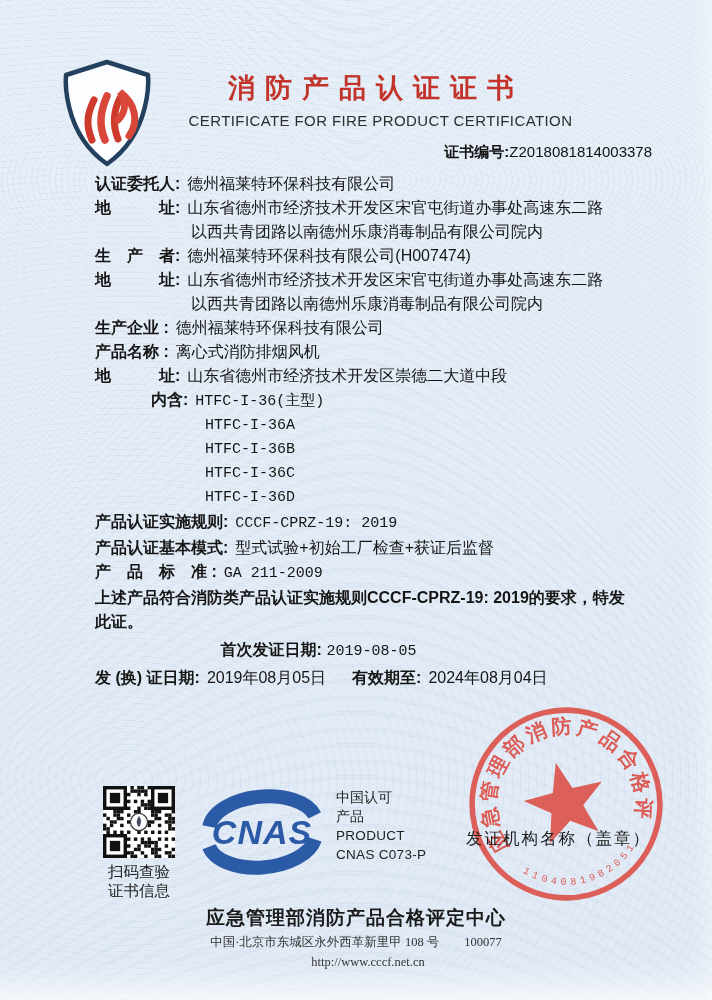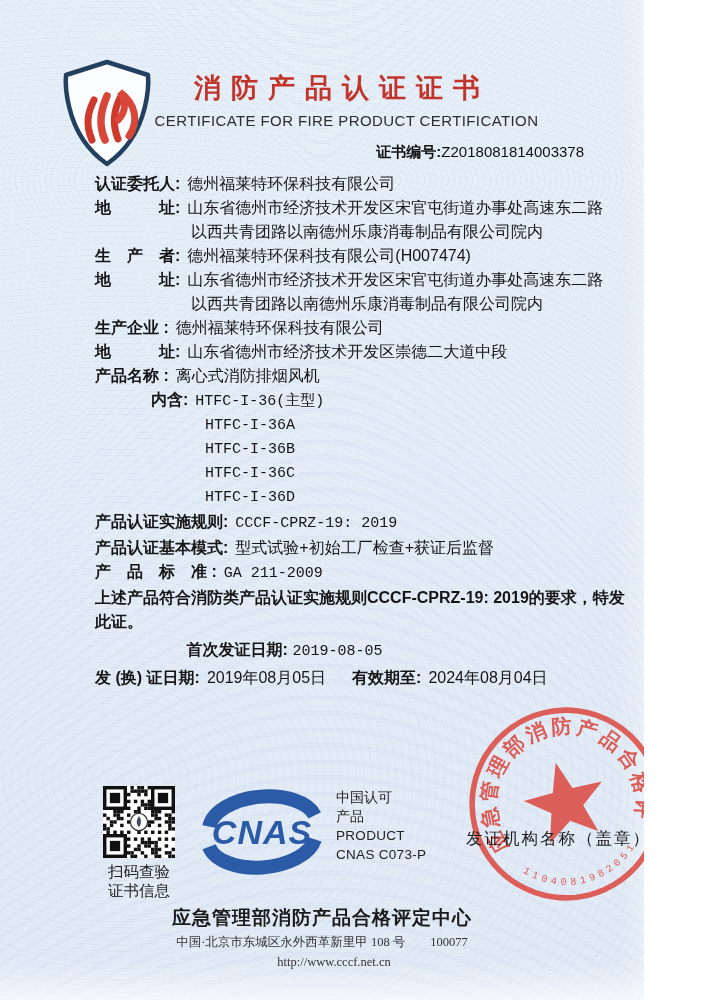--- a/index.html
+++ b/index.html
@@ -1,17 +1,17 @@
 <!DOCTYPE html>
 <html><head>
 <meta charset="utf-8">
 <style>
   html,body{margin:0;padding:0;}
   body{width:712px;height:1000px;font-family:"Liberation Sans",sans-serif;color:#151515;}
-  .page{position:relative;width:644px;height:1000px;overflow:hidden;
+  .page{position:relative;width:712px;height:1000px;overflow:hidden;
     background:
       repeating-radial-gradient(ellipse 900px 320px at 50% 18%, rgba(130,165,210,0.10) 0 1px, transparent 1px 6px),
       repeating-radial-gradient(ellipse 760px 560px at 18% 78%, rgba(130,165,210,0.09) 0 1px, transparent 1px 8px),
       linear-gradient(#e7eff8,#e1eaf5);
     box-shadow: inset -16px -34px 34px -22px rgba(255,255,255,0.85);}
   
   .logo{position:absolute;left:50px;top:56px;width:114px;height:114px;}
   .title{position:absolute;left:120px;right:80px;top:70px;text-align:center;
     font-size:27px;font-weight:bold;letter-spacing:10px;color:#c2342a;white-space:nowrap;}
   .subtitle{position:absolute;left:129px;right:80px;top:112px;text-align:center;
@@ -74,22 +74,22 @@
   </div>
 
   <div class="content">
     <div class="row"><span class="lbl">认证委托人:</span><span class="val">德州福莱特环保科技有限公司</span></div>
     <div class="row"><span class="lbl">地　　　址:</span><span class="val">山东省德州市经济技术开发区宋官屯街道办事处高速东二路</span></div>
     <div class="row cont"><span class="val">以西共青团路以南德州乐康消毒制品有限公司院内</span></div>
     <div class="row"><span class="lbl">生　产　者:</span><span class="val">德州福莱特环保科技有限公司(H007474)</span></div>
     <div class="row"><span class="lbl">地　　　址:</span><span class="val">山东省德州市经济技术开发区宋官屯街道办事处高速东二路</span></div>
     <div class="row cont"><span class="val">以西共青团路以南德州乐康消毒制品有限公司院内</span></div>
     <div class="row"><span class="lbl">生产企业 :</span><span class="val">德州福莱特环保科技有限公司</span></div>
+    <div class="row"><span class="lbl">产品名称 :</span><span class="val">离心式消防排烟风机</span></div>
     <div class="row"><span class="lbl">地　　　址:</span><span class="val">山东省德州市经济技术开发区崇德二大道中段</span></div>
-    <div class="row"><span class="lbl">产品名称 :</span><span class="val">离心式消防排烟风机</span></div>
     <div class="row inner"><span class="lbl">内含:</span><span class="val mono">HTFC-I-36(主型)</span></div>
     <div class="row model">HTFC-I-36A</div>
     <div class="row model">HTFC-I-36B</div>
     <div class="row model">HTFC-I-36C</div>
     <div class="row model">HTFC-I-36D</div>
     <div class="row"><span class="lbl">产品认证实施规则:</span><span class="val mono">CCCF-CPRZ-19: 2019</span></div>
     <div class="row"><span class="lbl">产品认证基本模式:</span><span class="val">型式试验+初始工厂检查+获证后监督</span></div>
     <div class="row"><span class="lbl">产　品　标　准 :</span><span class="val mono">GA 211-2009</span></div>
     <div class="statement">上述产品符合消防类产品认证实施规则CCCF-CPRZ-19: 2019的要求，特发</div>
     <div class="statement">此证。</div>

